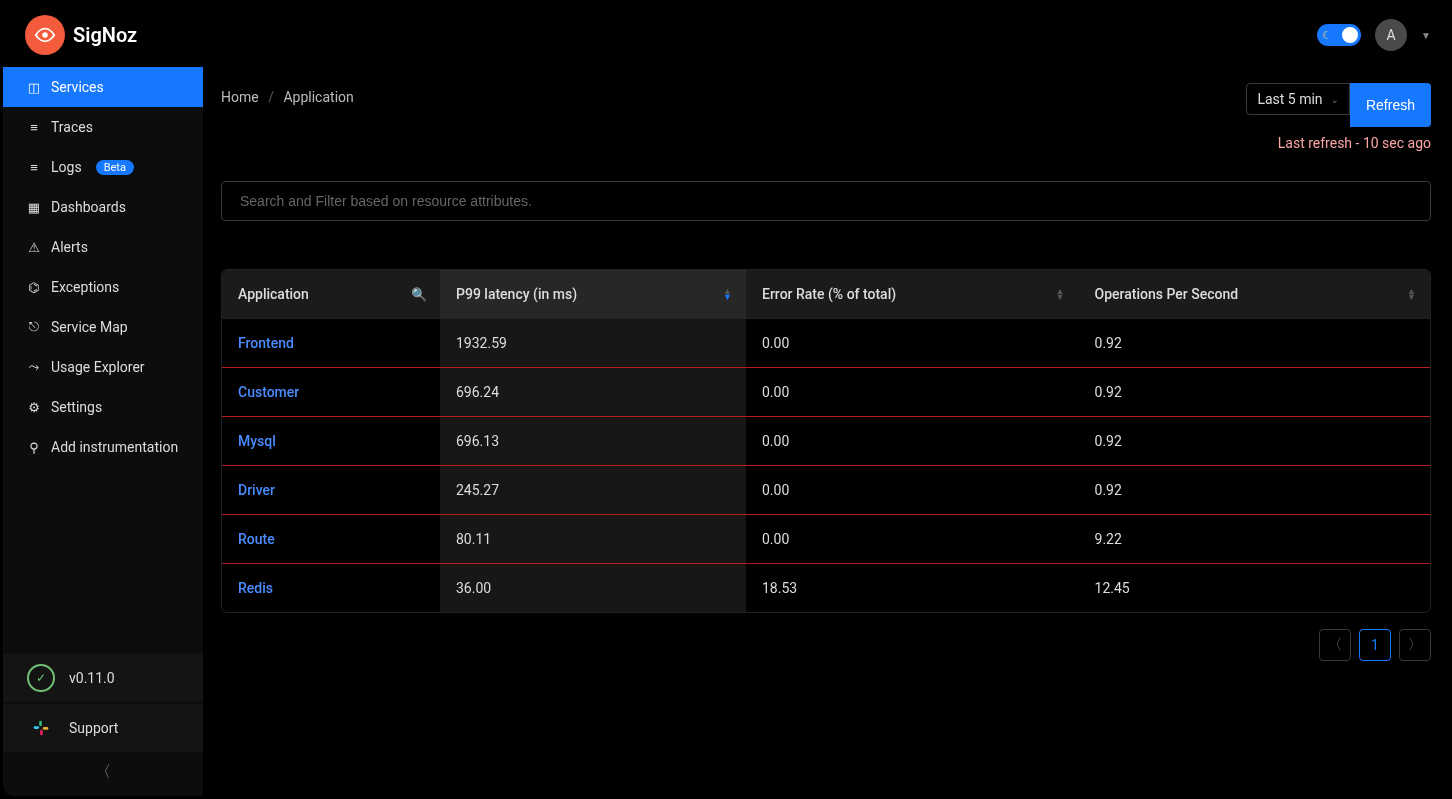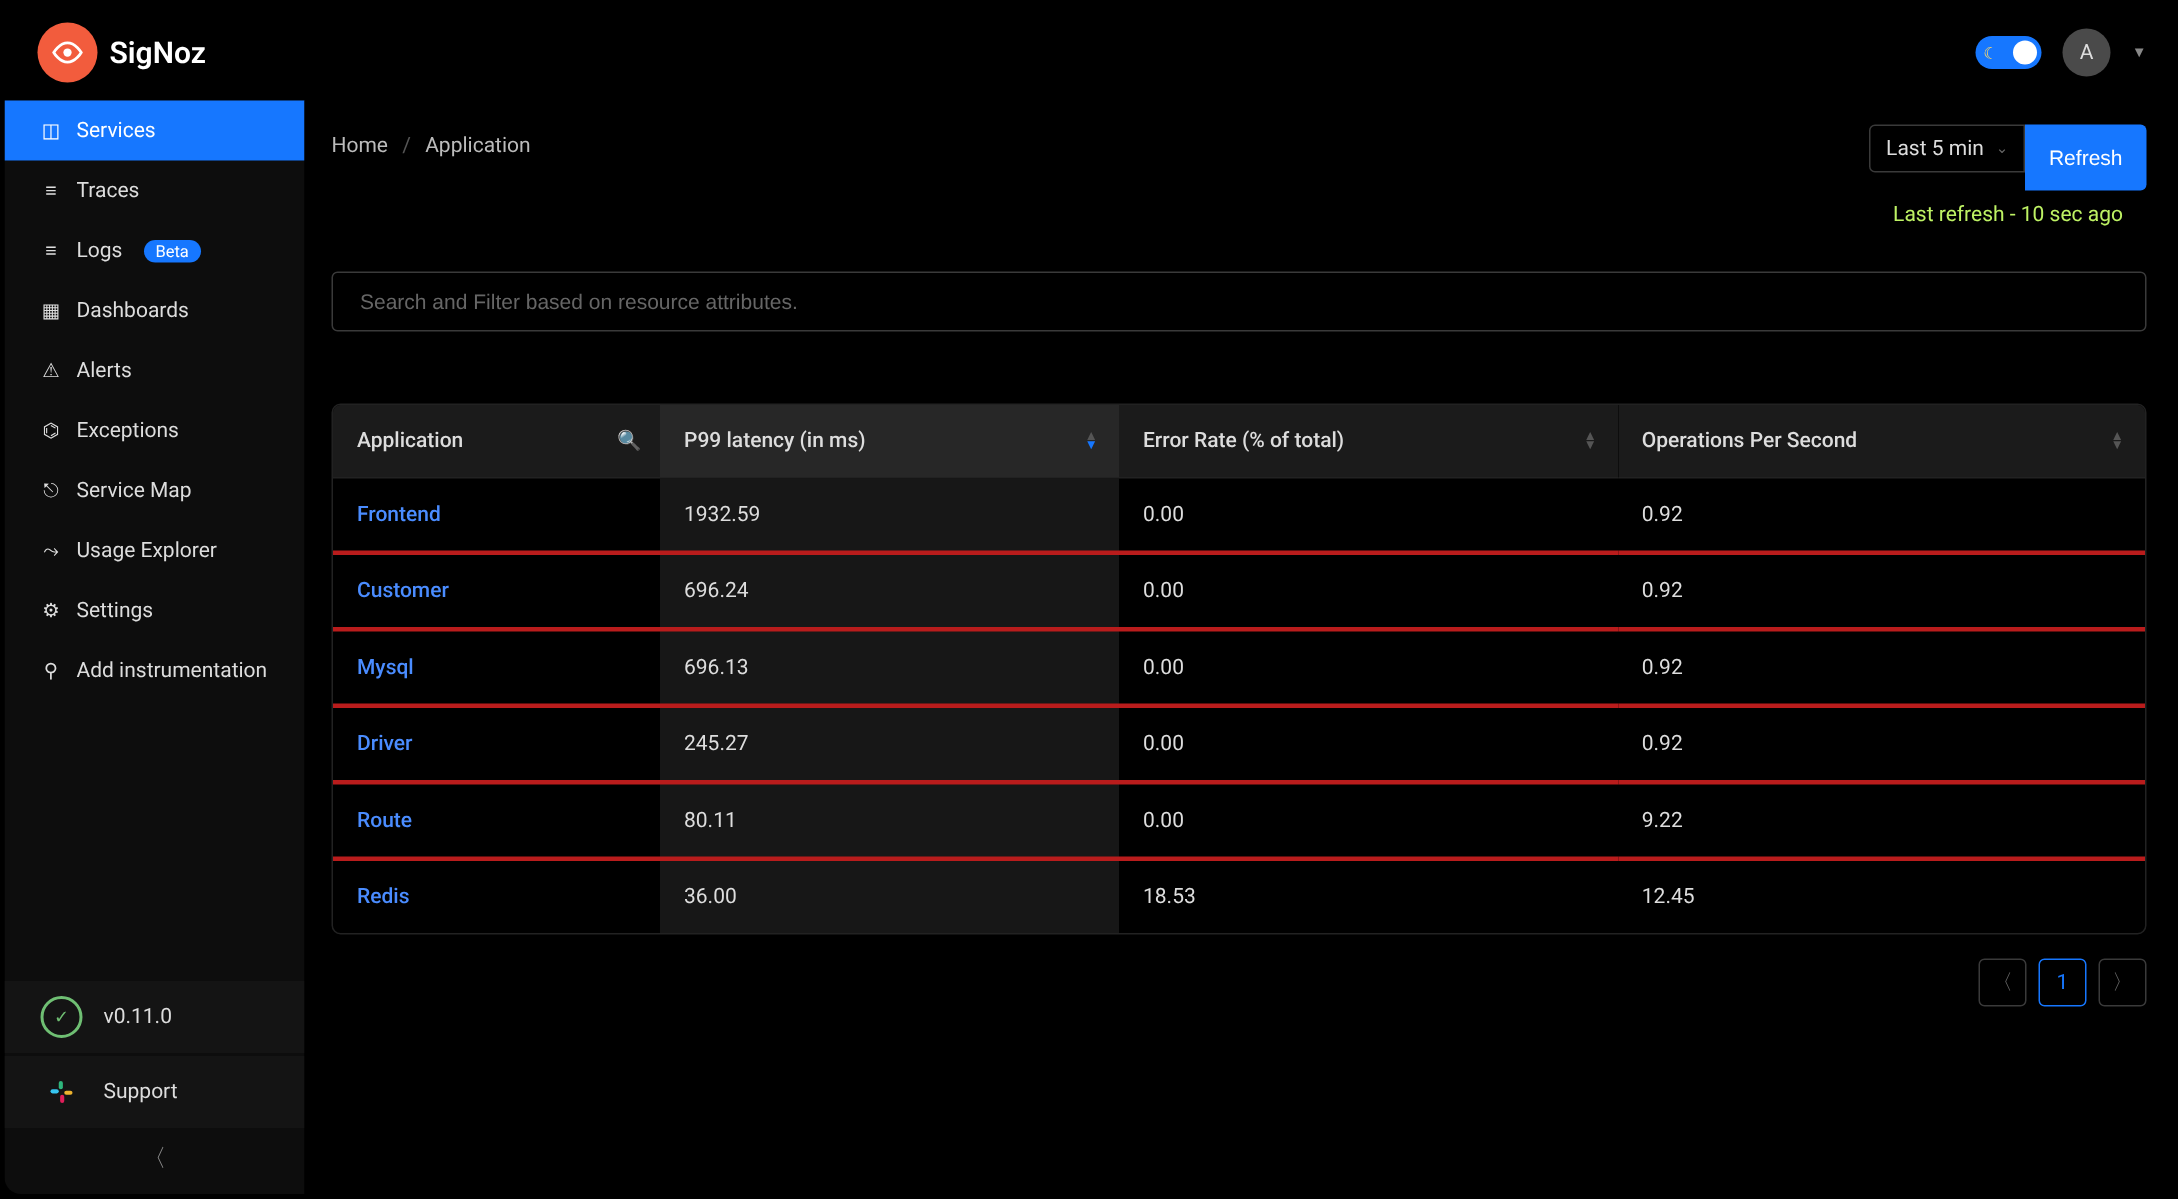--- a/index.html
+++ b/index.html
@@ -194,21 +194,21 @@
   color: #bbb;
   padding-top: 6px;
 }
 .breadcrumb .sep {
   margin: 0 6px;
   color: #555;
 }
 .page-controls {
   display: flex;
   flex-direction: column;
-  align-items: center;
+  align-items: flex-end;
   gap: 8px;
 }
 .control-row {
   display: flex;
   gap: 0;
 }
 .time-select {
   border: 1px solid #3a3a3a;
   background: #000;
   color: #ddd;
@@ -225,21 +225,21 @@
   color: #fff;
   border: none;
   height: 44px;
   padding: 0 16px;
   font-size: 14px;
   border-radius: 0 4px 4px 0;
   cursor: pointer;
 }
 .last-refresh {
   font-size: 14px;
-  color: #bef264;
+  color: #fca5a5;
 }
 .search-input {
   width: 100%;
   height: 40px;
   background: #000;
   border: 1px solid #3a3a3a;
   border-radius: 4px;
   margin-top: 30px;
   padding: 0 18px;
   color: #fff;
@@ -288,21 +288,21 @@
   right: 12px;
   top: 50%;
   transform: translateY(-50%);
   font-size: 13px;
   color: #888;
 }
 .table td {
   padding: 16px;
   font-size: 14px;
   color: #ddd;
-  border-bottom: 3px solid #b91c1c;
+  border-bottom: 1px solid #b91c1c;
 }
 .table tr:last-child td {
   border-bottom: none;
 }
 .service-link {
   color: #4a8cff;
   font-weight: 500;
 }
 .highlight-row td {
   border-top: 3px solid #7fe24e;

